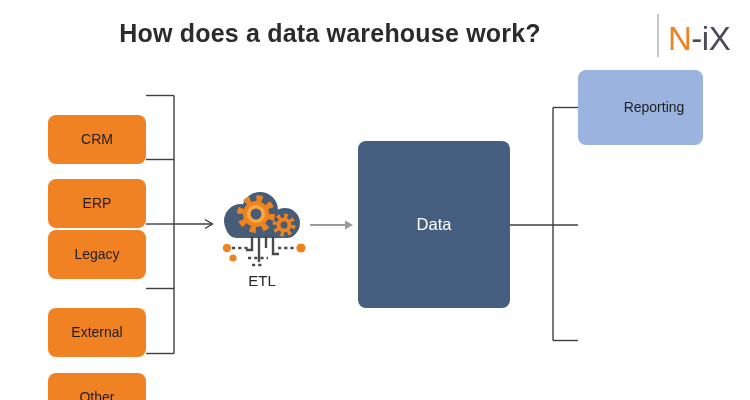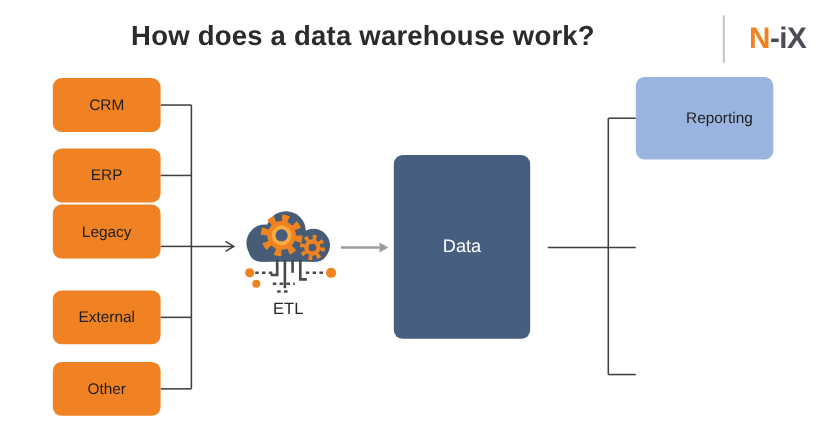--- a/index.html
+++ b/index.html
@@ -15,35 +15,35 @@
     text-align:center;
     font-size:25px;font-weight:700;color:#2b2b2b;
     letter-spacing:.2px;
   }
   .logo-sep{
     position:absolute;left:657px;top:14px;width:2px;height:43px;
     background:#c7c7cb;
   }
   .logo{
     position:absolute;left:668px;top:20px;width:78px;
-    font-size:27px;font-weight:700;letter-spacing:-0.5px;
-    text-align:center;white-space:nowrap;
+    font-size:33px;font-weight:400;letter-spacing:-0.5px;
+    text-align:left;white-space:nowrap;
   }
   .logo .n{color:#f0821f;}
   .logo .ix{color:#4b4b57;}
 
   .box{
     position:absolute;display:flex;align-items:center;justify-content:center;
     border-radius:8px;font-size:14px;color:#1e1e1e;text-align:center;
     line-height:1.35;padding:0 10px;box-sizing:border-box;
   }
-  .src{left:48px;width:98px;height:49px;background:#f08223;}
+  .src{left:48px;width:98px;height:49px;background:#f08223;margin-top:44px;}
   .out{left:578px;width:125px;height:75px;background:#9bb4df;padding-left:37px;}
   .dw{
-    left:358px;top:141px;width:124px;height:167px;background:#465f80;
+    left:358px;top:141px;width:152px;height:167px;background:#465f80;
     flex-direction:column;color:#ffffff;font-size:16.5px;line-height:1.55;
   }
   .etl-label{
     position:absolute;left:230px;top:272px;width:64px;
     text-align:center;font-size:15px;color:#262626;
   }
   svg.wires{position:absolute;left:0;top:0;pointer-events:none;}
 </style>
 </head>
 <body>

